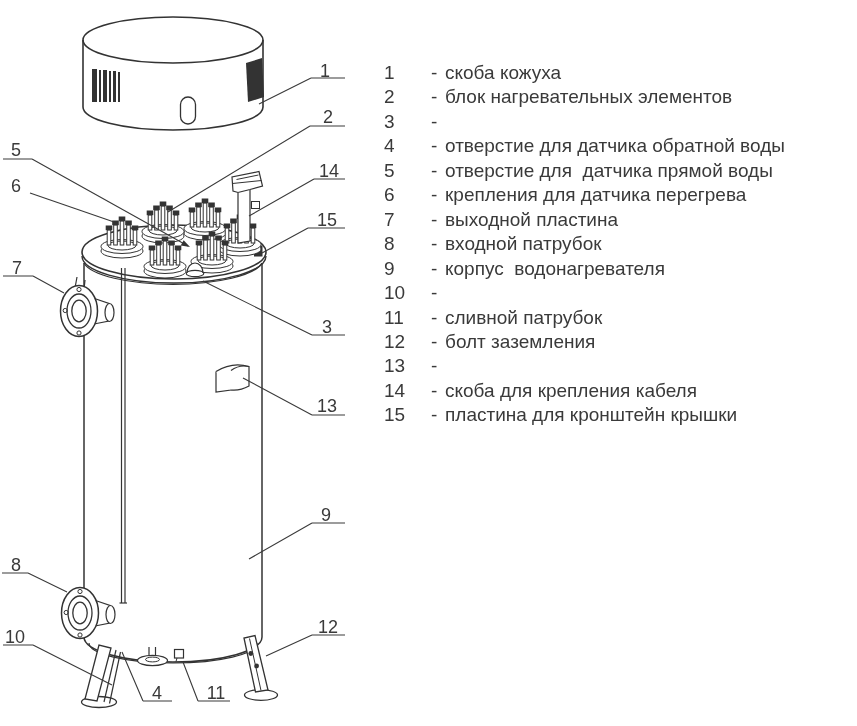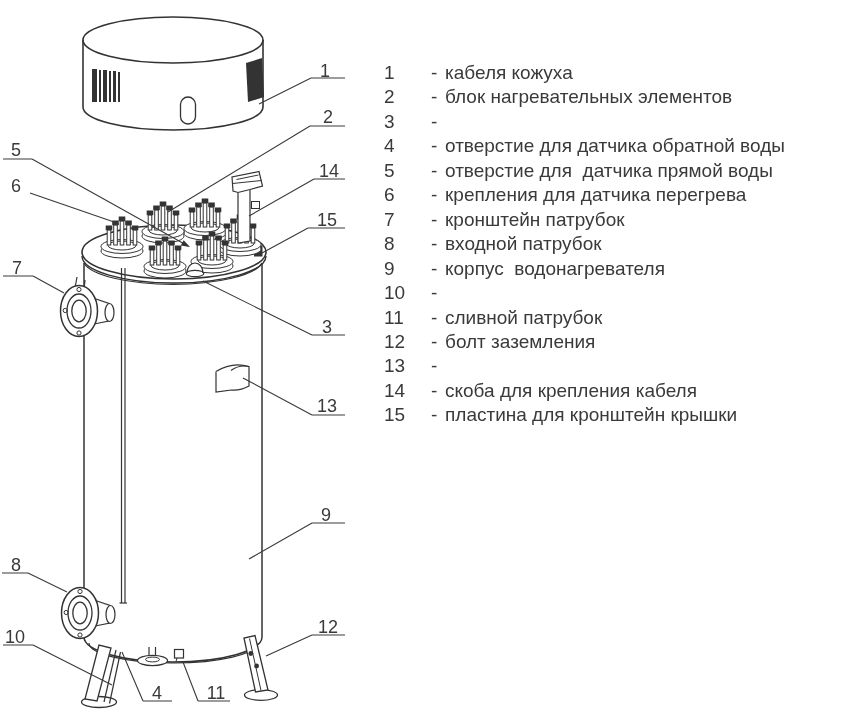--- a/index.html
+++ b/index.html
@@ -187,21 +187,21 @@
       <text class="callout" x="15" y="643">10</text>
       <text class="callout" x="157" y="699">4</text>
       <text class="callout" x="216" y="699">11</text>
     </g>
   </svg>
 
   <div class="legend">
       <div class="legend-row">
         <span class="lnum">1</span>
         <span class="lsep">-</span>
-        <span class="ltext">кабеля кожуха</span>
+        <span class="ltext">скоба кожуха</span>
       </div>
       <div class="legend-row">
         <span class="lnum">2</span>
         <span class="lsep">-</span>
         <span class="ltext">блок нагревательных элементов</span>
       </div>
       <div class="legend-row">
         <span class="lnum">3</span>
         <span class="lsep">-</span>
       </div>
@@ -216,21 +216,21 @@
         <span class="ltext">отверстие для  датчика прямой воды</span>
       </div>
       <div class="legend-row">
         <span class="lnum">6</span>
         <span class="lsep">-</span>
         <span class="ltext">крепления для датчика перегрева</span>
       </div>
       <div class="legend-row">
         <span class="lnum">7</span>
         <span class="lsep">-</span>
-        <span class="ltext">кронштейн патрубок</span>
+        <span class="ltext">выходной пластина</span>
       </div>
       <div class="legend-row">
         <span class="lnum">8</span>
         <span class="lsep">-</span>
         <span class="ltext">входной патрубок</span>
       </div>
       <div class="legend-row">
         <span class="lnum">9</span>
         <span class="lsep">-</span>
         <span class="ltext">корпус  водонагревателя</span>

